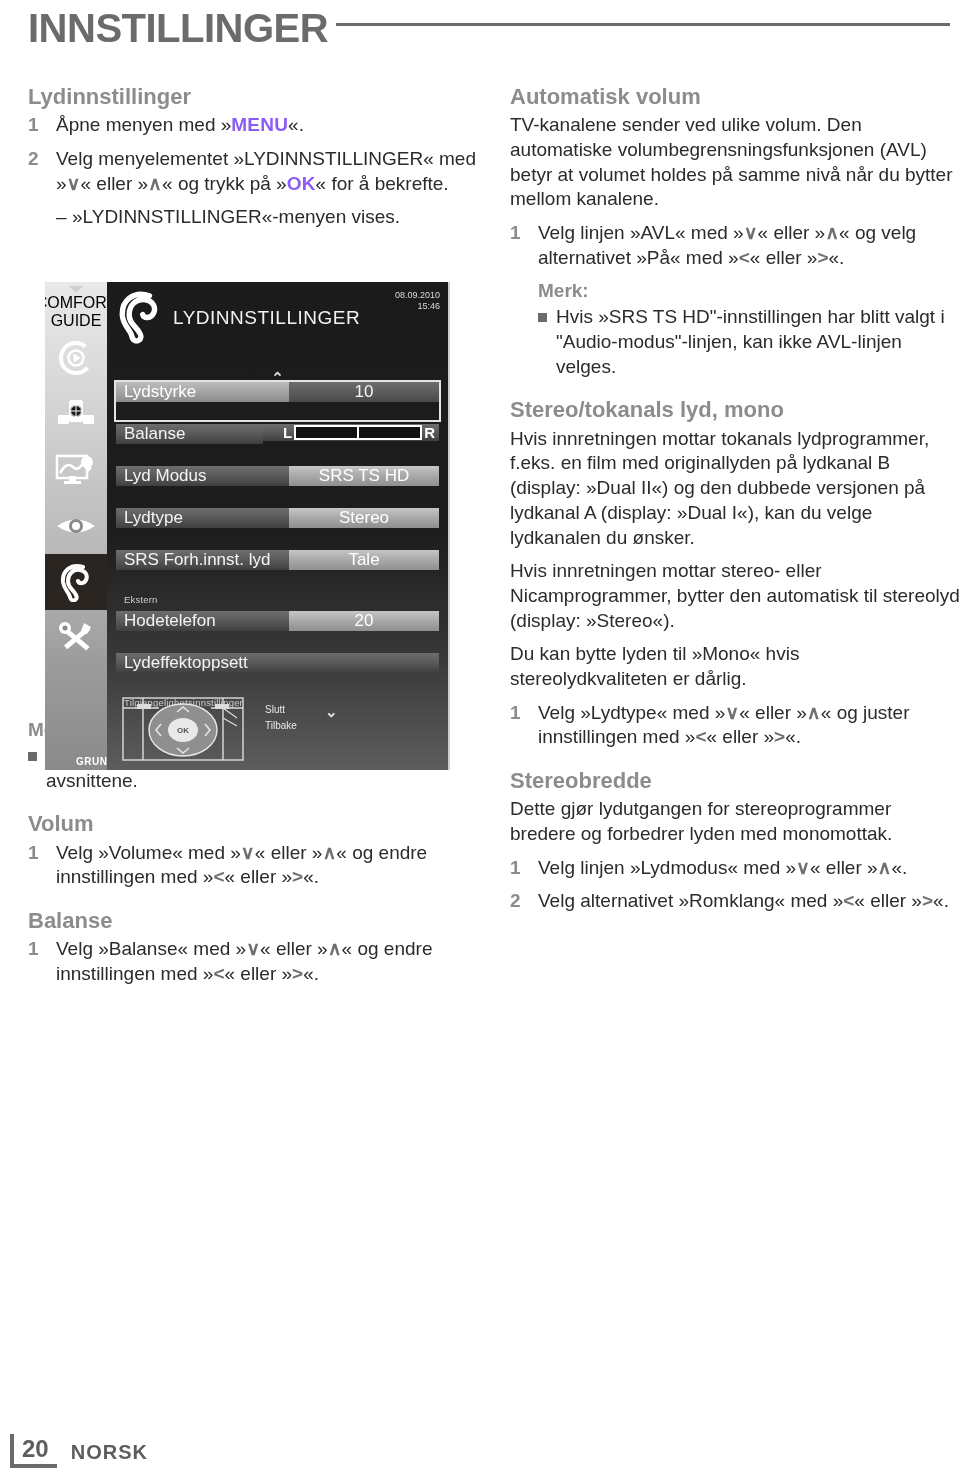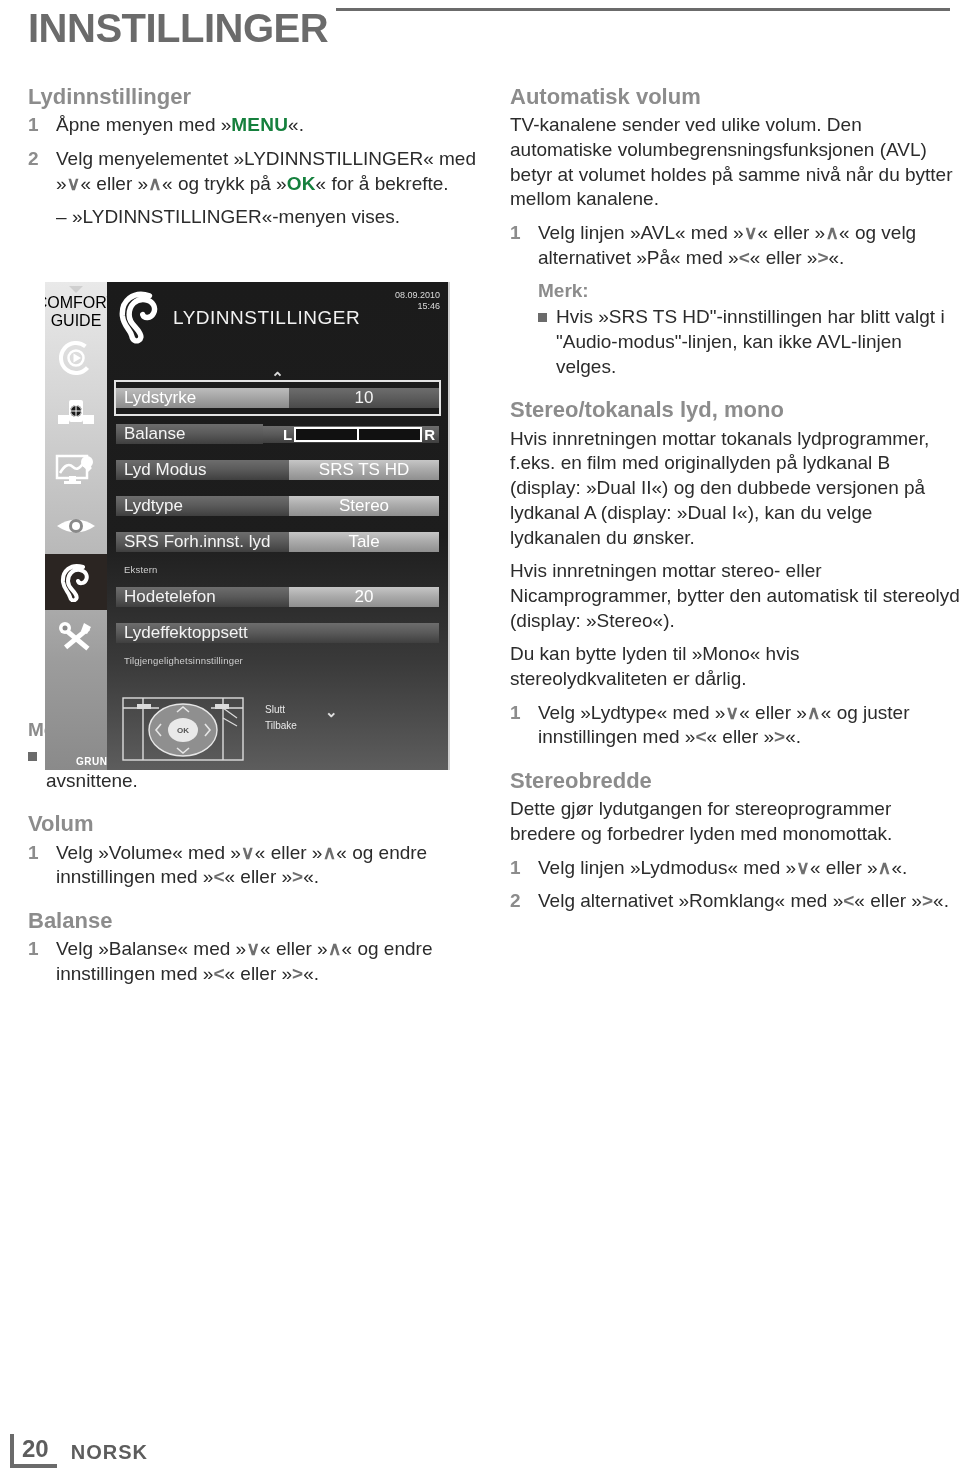--- a/index.html
+++ b/index.html
@@ -6,21 +6,21 @@
   html, body {
     width: 960px; height: 1476px;
     background: #ffffff;
     font-family: "Liberation Sans", sans-serif;
   }
   body { position: relative; overflow: hidden; }
 
   
   .page-head {
     position: absolute; left: 28px; top: 8px; right: 10px;
-    display: flex; align-items: flex-start; gap: 8px;
+    display: flex; align-items: center; gap: 8px;
   }
   .page-head h1 {
     font-size: 40px; font-weight: bold; color: #6b6b6b;
     letter-spacing: -0.5px; line-height: 1; white-space: nowrap;
   }
   .page-head .rule {
     flex: 1 1 auto; height: 3px; background: #6b6b6b; margin-bottom: 8px;
   }
 
   
@@ -58,21 +58,21 @@
   .bullet { display: flex; margin: 0 0 8px 0; }
   .bullet.ind { margin-left: 28px; }
   .bullet .sq {
     width: 18px; flex: 0 0 18px; padding-top: 8px;
   }
   .bullet .sq i { display: block; width: 9px; height: 9px; background: #6b6b6b; }
   .bullet .txt { font-size: 19px; color: #2b2b2b; line-height: 1.30; flex: 1; }
 
   
   .gk { font-weight: bold; color: #6f6f6f; font-size: 19px; }
-  .kb { font-weight: bold; color: #15803d; letter-spacing: .2px; }
+  .kb { font-weight: bold; color: #8b5cf6; letter-spacing: .2px; }
 
   
   .tv {
     position: absolute; left: 45px; top: 282px; width: 405px; height: 488px;
     background: #111; overflow: hidden;
     font-family: "Liberation Sans", sans-serif;
   }
   .tv-rail {
     position: absolute; left: 0; top: 0; width: 62px; height: 100%;
     background: linear-gradient(180deg,#e9e9e9 0%,#d7d7d7 22%,#b9b9b9 55%,#9c9c9c 78%,#8a8a8a 100%);
@@ -107,22 +107,22 @@
     position: absolute; right: 8px; top: 8px; text-align: right;
     color: #dcdcdc; font-size: 9px; line-height: 1.25;
   }
   .tv-chev-up {
     position: absolute; left: 50%; top: 88px; transform: translateX(-50%);
     color: #d9d9d9; font-size: 15px; font-weight: bold; line-height: 1;
   }
 
   .rows { position: absolute; left: 9px; right: 9px; top: 100px; }
   .row {
-    position: relative; height: 32px; margin-bottom: 4px;
-    display: flex; align-items: center;
+    position: relative; height: 38px; margin-bottom: 4px;
+    display: flex; align-items: flex-start;
   }
   .row .lbl {
     flex: 1 1 auto;
     background: linear-gradient(180deg,#6d6d6d 0%,#5a5a5a 48%,#3f3f3f 100%);
     color: #f4f4f4; font-size: 17px; display: flex; align-items: center;
     padding-left: 8px;
   }
   .row .val {
     flex: 0 0 150px;
     background: linear-gradient(180deg,#6d6d6d 0%,#5a5a5a 48%,#3f3f3f 100%);

